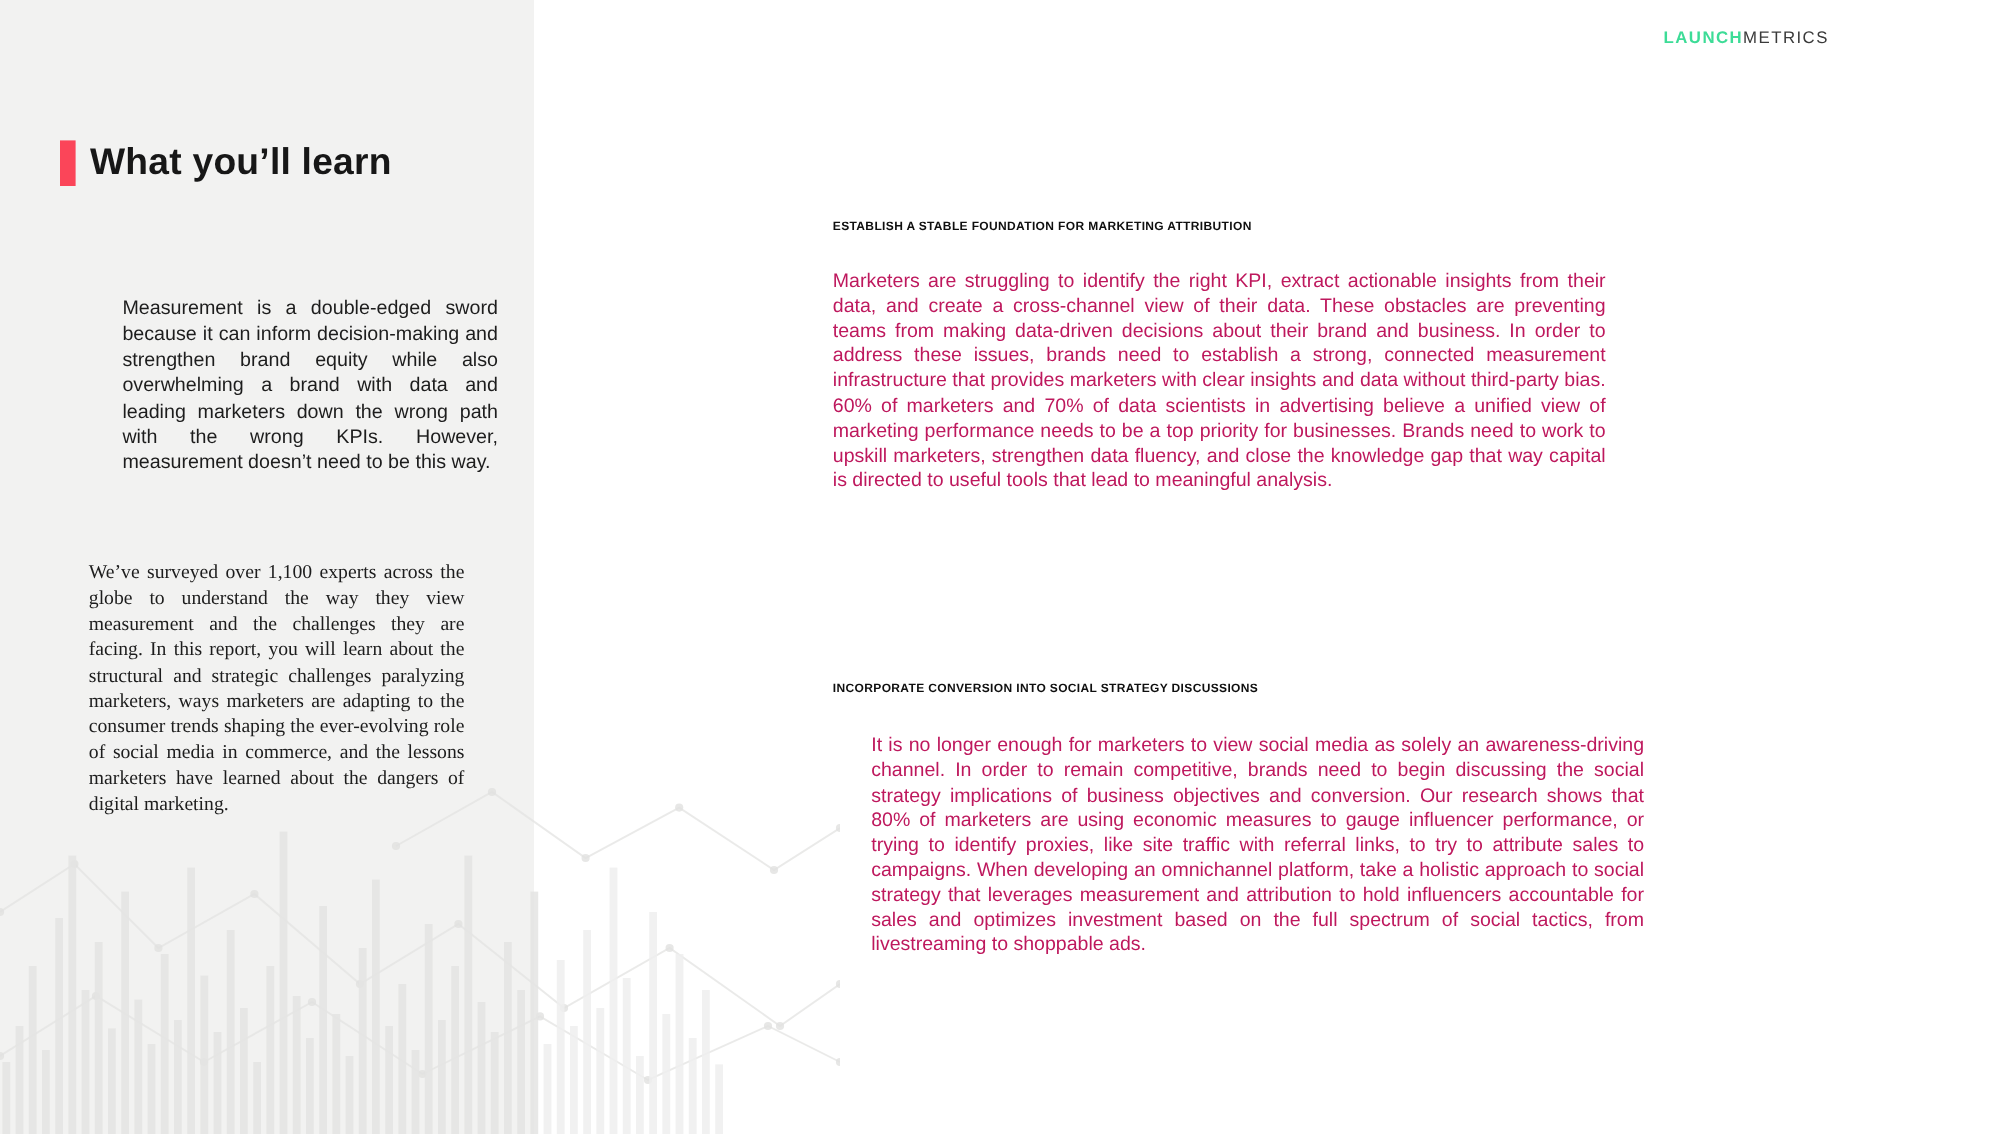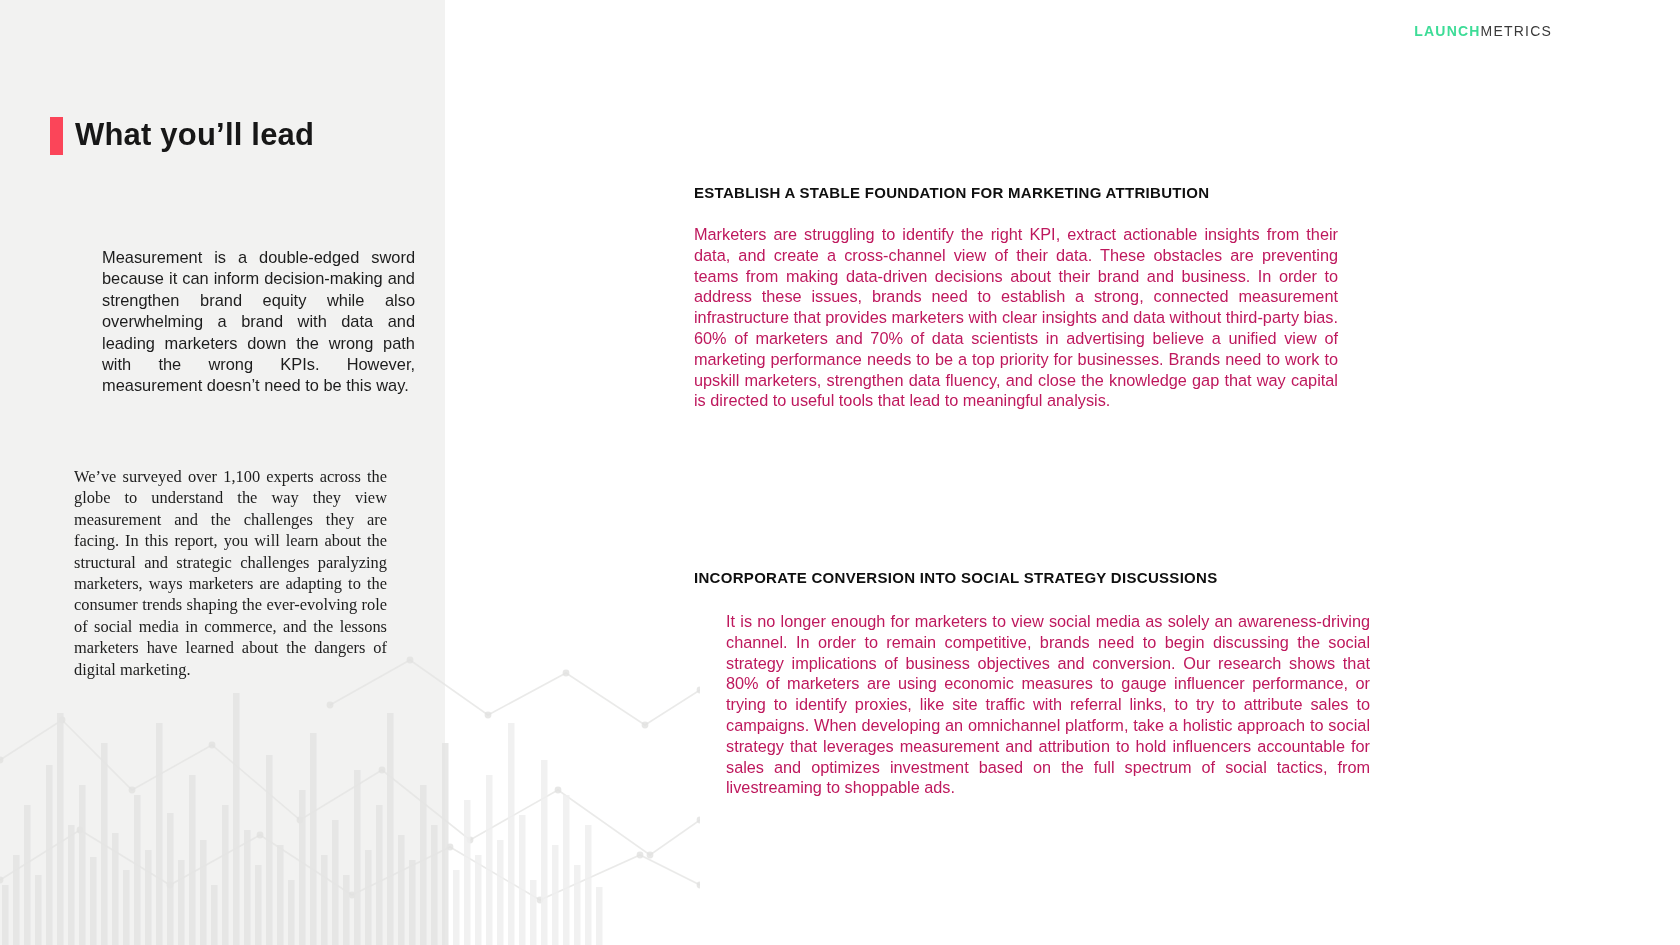--- a/index.html
+++ b/index.html
@@ -62,32 +62,32 @@
     color: #1d1d1d;
     text-align: justify;
   }
   .sidebar-para.p1 { top: 247px; margin-left: 28px; }
   .sidebar-para.p2 { top: 466px; font-family: Liberation Serif, serif; }
 
   
   .logo {
     position: absolute;
     top: 23px;
-    right: 128px;
+    right: 156px;
     font-size: 14px;
     letter-spacing: 1.2px;
     white-space: nowrap;
   }
   .logo .logo-part1 { color: #3ddc97; font-weight: 800; }
   .logo .logo-part2 { color: #3a3a3a; font-weight: 500; }
 
   
   .main-section { position: absolute; left: 694px; width: 644px; }
   .section-heading {
-    font-size: 15px;
+    font-size: 10px;
     font-weight: 700;
     letter-spacing: 0.3px;
     color: #0f0f0f;
   }
   .section-body {
     font-size: 16.3px;
     line-height: 20.8px;
     color: #be185d;
     text-align: justify;
   }
@@ -184,21 +184,21 @@
       <rect x="541" y="175" width="6.5" height="185" fill="#eeeeee" opacity="0.85"></rect>
       <rect x="552" y="260" width="6.5" height="100" fill="#eeeeee" opacity="0.85"></rect>
       <rect x="563" y="210" width="6.5" height="150" fill="#eeeeee" opacity="0.85"></rect>
       <rect x="574" y="280" width="6.5" height="80" fill="#eeeeee" opacity="0.85"></rect>
       <rect x="585" y="240" width="6.5" height="120" fill="#eeeeee" opacity="0.85"></rect>
       <rect x="596" y="302" width="6.5" height="58" fill="#eeeeee" opacity="0.85"></rect>
     </svg>
 
   <div class="sidebar-title">
     <span class="accent-bar"></span>
-    <span class="title-text">What you’ll lead</span>
+    <span class="title-text">What you’ll learn</span>
   </div>
 
   <p class="sidebar-para p1">Measurement is a double-edged sword because it can inform decision-making and strengthen brand equity while also overwhelming a brand with data and leading marketers down the wrong path with the wrong KPIs. However, measurement doesn’t need to be this way.</p>
   <p class="sidebar-para p2">We’ve surveyed over 1,100 experts across the globe to understand the way they view measurement and the challenges they are facing. In this report, you will learn about the structural and strategic challenges paralyzing marketers, ways marketers are adapting to the consumer trends shaping the ever-evolving role of social media in commerce, and the lessons marketers have learned about the dangers of digital marketing.</p>
 
   <div class="logo">
     <span class="logo-part1">LAUNCH</span><span class="logo-part2">METRICS</span>
   </div>
 
   <h2 class="main-section section-heading sec1-heading">ESTABLISH A STABLE FOUNDATION FOR MARKETING ATTRIBUTION</h2>

